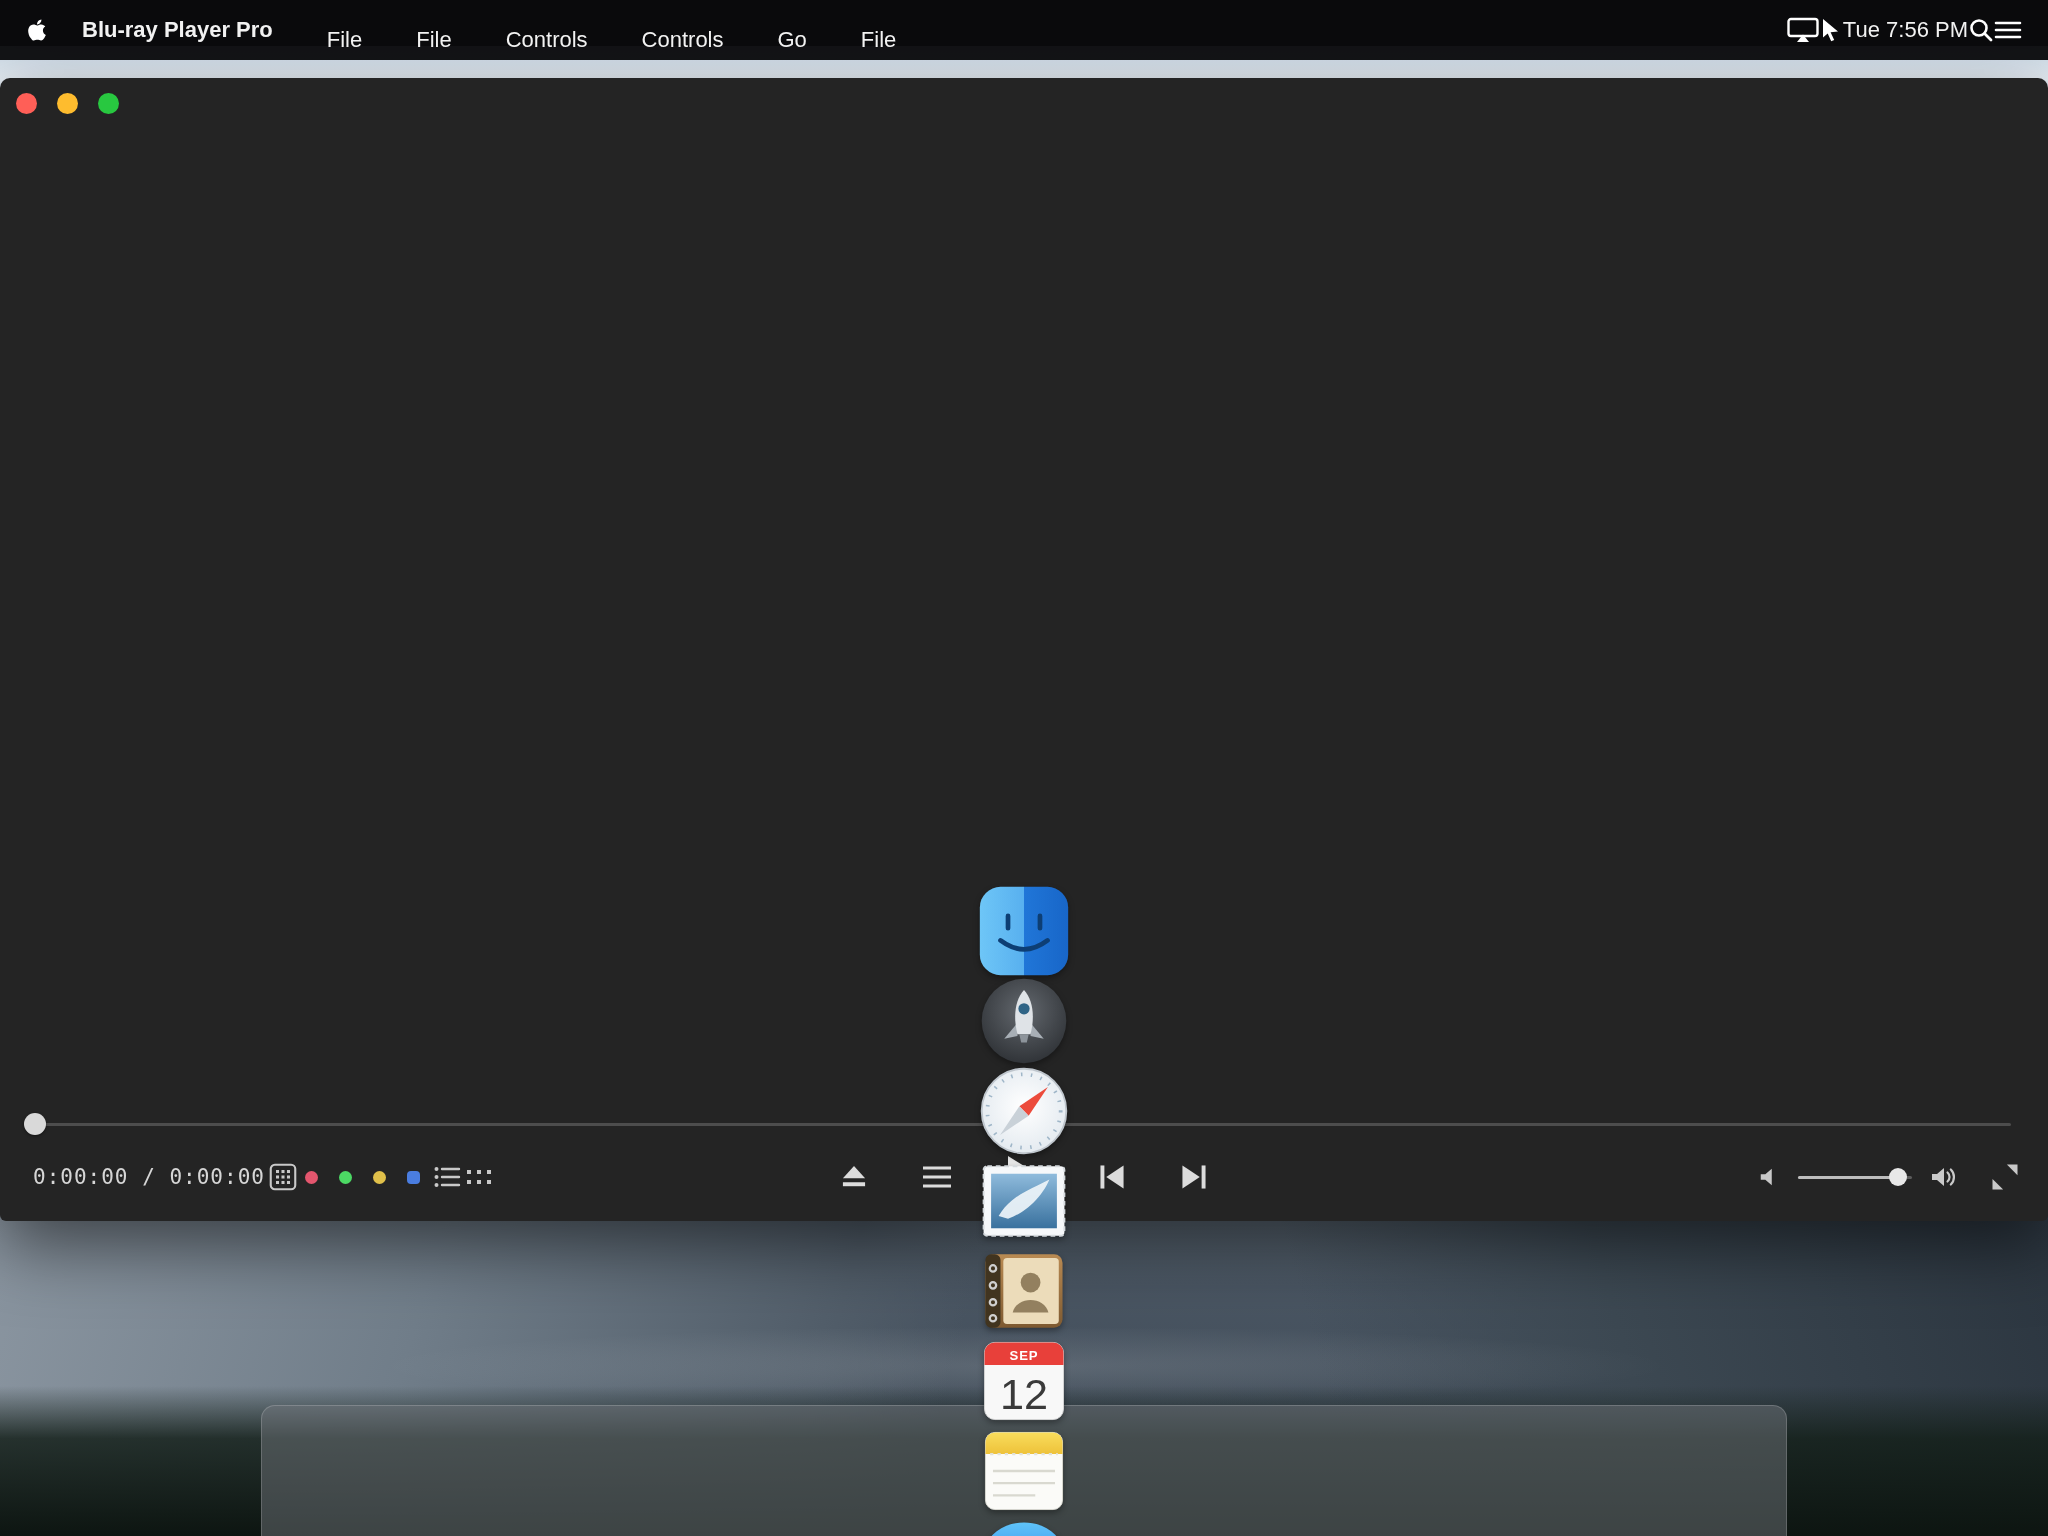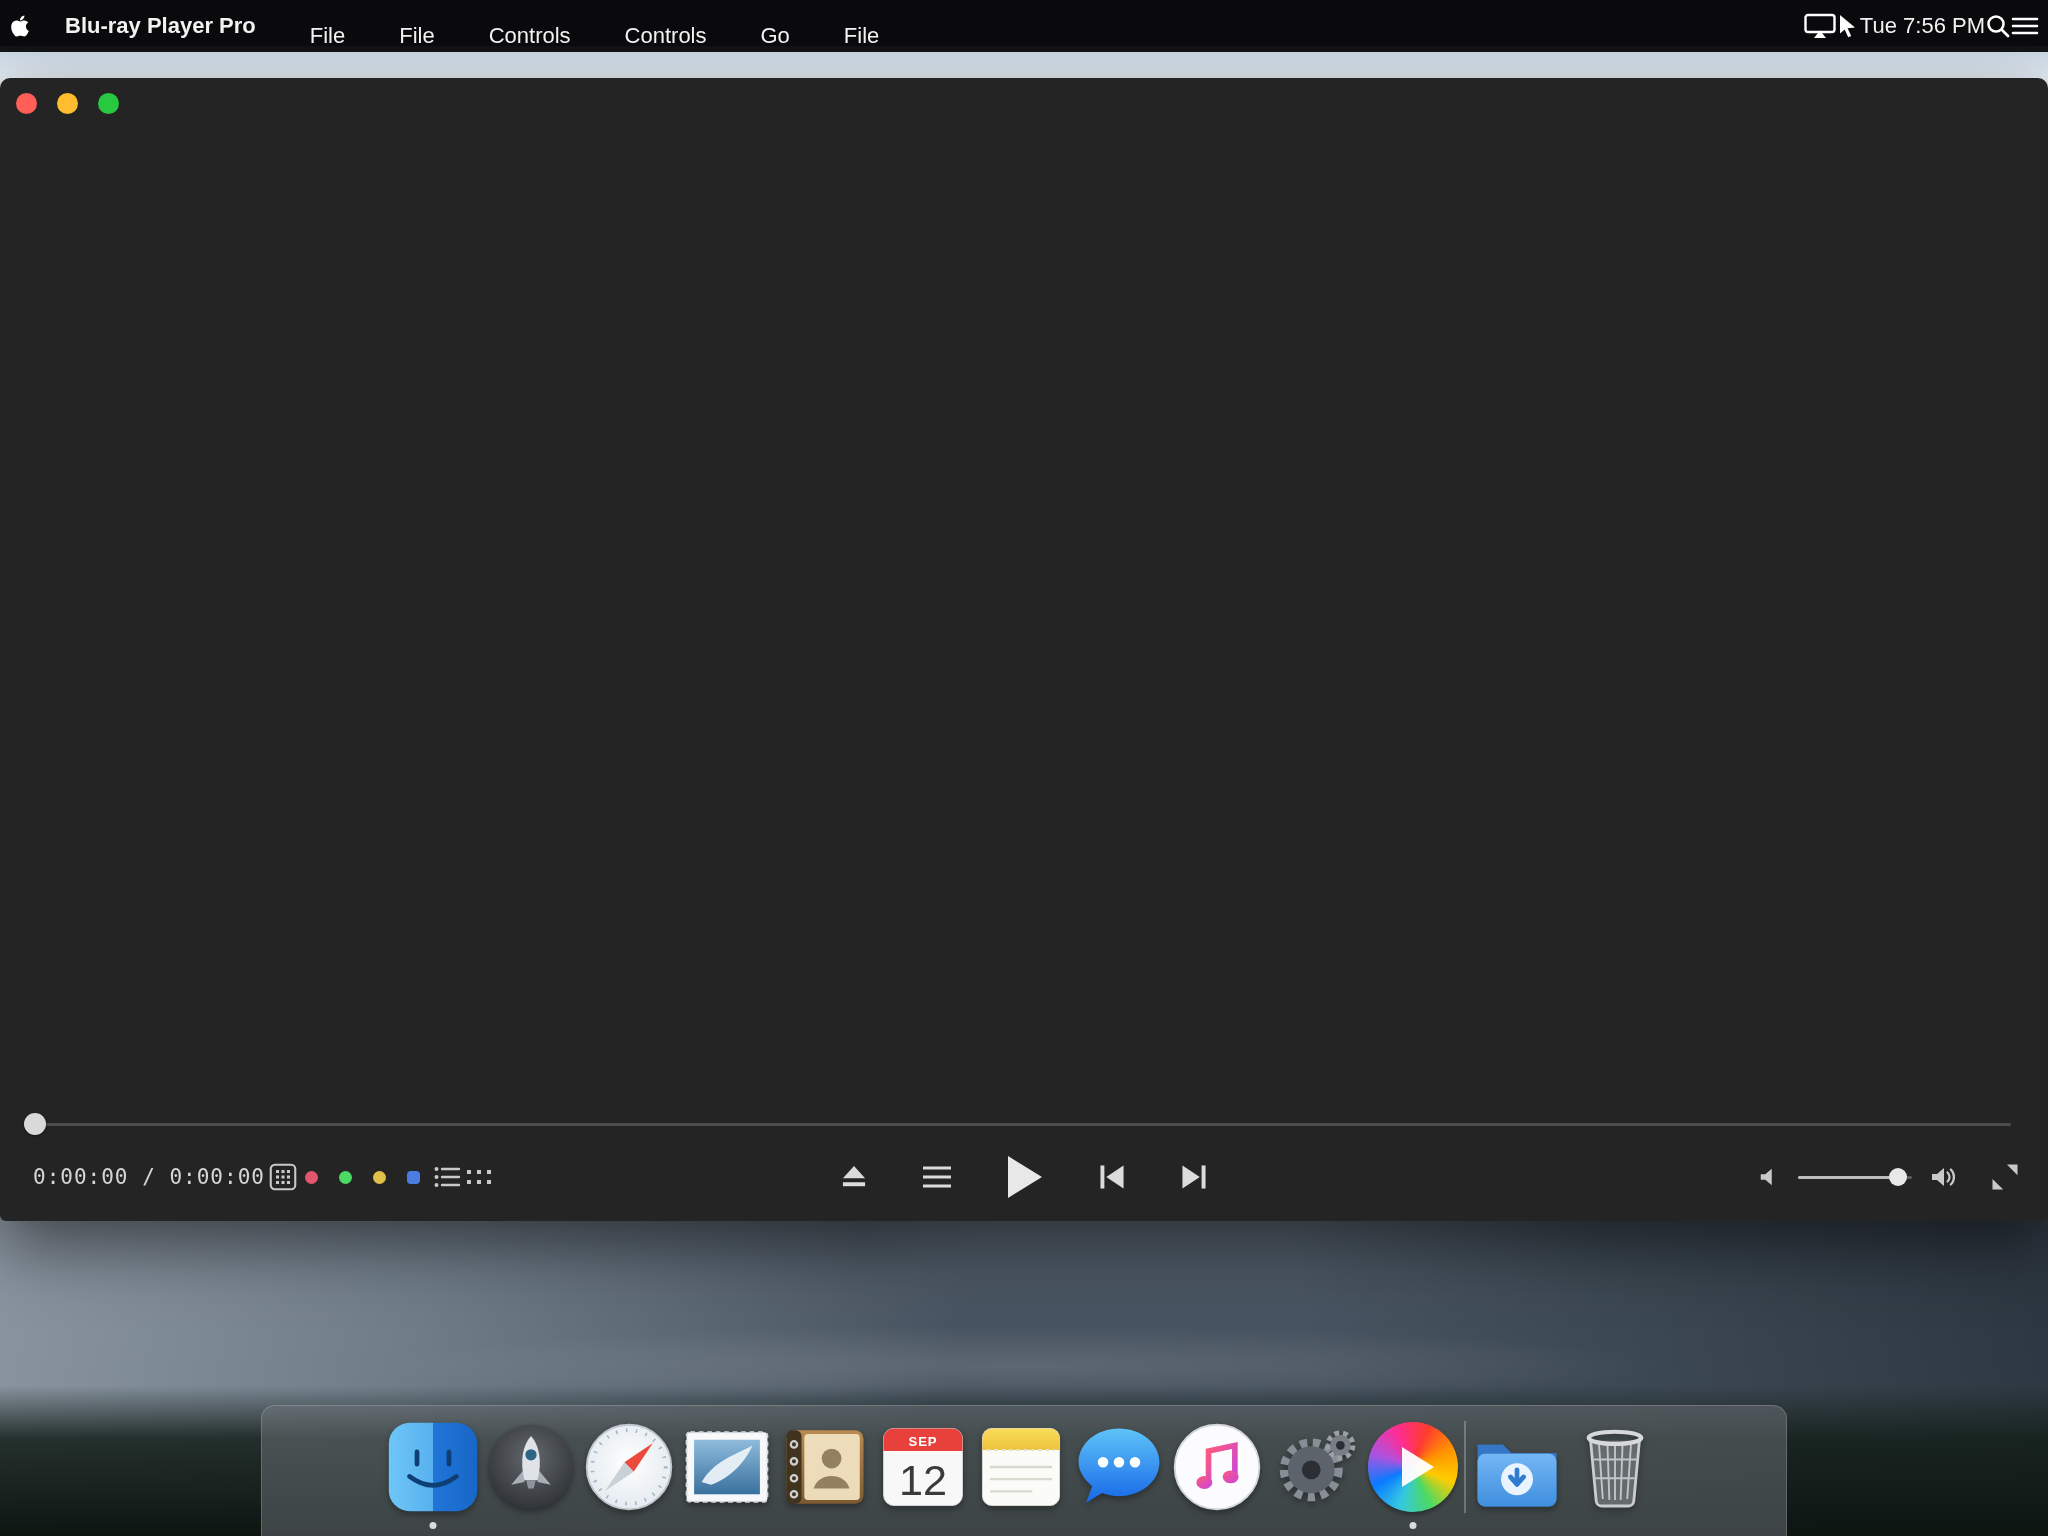--- a/index.html
+++ b/index.html
@@ -12,22 +12,22 @@
   .cliff-left { position:absolute; left:0; bottom:0; width:58%; height:330px;
     background:linear-gradient(105deg,#8a95a0 0%,#707d89 35%,#515d69 68%,rgba(60,70,80,0) 78%); }
   .cliff-right { position:absolute; right:0; bottom:0; width:46%; height:340px;
     background:linear-gradient(255deg,#2c3640 0%,#3c4852 45%,rgba(70,82,94,0) 75%); }
   .mist { position:absolute; left:18%; bottom:130px; width:64%; height:80px; border-radius:50%;
     background:radial-gradient(ellipse at center, rgba(235,240,245,0.14), rgba(235,240,245,0) 70%); }
   .forest { position:absolute; left:0; bottom:0; width:100%; height:150px;
     background:linear-gradient(180deg, rgba(18,28,24,0) 0%, rgba(20,32,26,0.85) 35%, #0d1511 100%); }
 
   
-  .menubar { position:absolute; top:0; left:0; width:100%; height:52px; background:rgba(10,10,12,0.96);
-    display:flex; align-items:center; padding:0 9px; color:#f2f2f2; font-size:22px; z-index:50; }
+  .menubar { position:absolute; top:0; left:0; width:100%; height:60px; background:rgba(10,10,12,0.96);
+    display:flex; align-items:center; padding:0 26px; color:#f2f2f2; font-size:22px; z-index:50; }
   .apple { width:24px; height:26px; display:flex; align-items:center; }
   .apple svg { width:22px; height:26px; fill:#ffffff; }
   .appname { font-weight:bold; margin-left:32px; }
   .menu-item { margin-left:54px; cursor:default;margin-top:20px; }
   .mb-right { margin-left:auto; display:flex; align-items:center; }
   .mb-icon { display:flex; align-items:center; justify-content:center; }
   .mb-icon svg { display:block; }
   .clock { font-size:22px; }
 
   
@@ -52,21 +52,21 @@
   .marker-dots { display:flex; align-items:center; gap:21px; margin-left:4px; }
   .mdot { width:13px; height:13px; border-radius:50%; }
   .mdot.square-blue { border-radius:4px; }
   .vol-track { position:relative; width:114px; height:3px; background:#5b5b5b; border-radius:2px; }
   .vol-fill { position:absolute; left:0; top:0; height:3px; background:#bdbdbd; border-radius:2px; }
   .vol-knob { position:absolute; top:-8px; width:18px; height:18px; border-radius:50%; background:#e8e8e8; }
 
   
   .dock { position:absolute; bottom:0; left:50%; transform:translateX(-50%); width:1526px; height:131px;
     background:rgba(116,120,126,0.48); border:1px solid rgba(255,255,255,0.18); border-bottom:none;
-    border-radius:14px 14px 0 0; display:flex; align-items:center; justify-content:center; gap:4px; padding:0 18px; z-index:40; }
+    border-radius:14px 14px 0 0; display:flex; align-items:center; justify-content:center; gap:4px; padding:0 18px; z-index:40;flex-direction:column; }
   .dock-item { position:relative; width:94px; height:94px; margin-top:-8px; display:flex; align-items:center; justify-content:center; }
   .dock-item svg { width:94px; height:94px; display:block; filter:drop-shadow(0 3px 3px rgba(0,0,0,0.35)); }
   .dock-sep { width:2px; height:92px; background:rgba(255,255,255,0.25); margin-top:-8px; }
   .run-dot { position:absolute; bottom:-15px; left:50%; transform:translateX(-50%); width:7px; height:7px; border-radius:50%; background:rgba(235,235,235,0.9); }
   .player-disc { width:90px; height:90px; border-radius:50%; position:relative;
     background:conic-gradient(from 20deg,#ff3b30,#ff9500,#ffcc00,#4cd964,#34c7e3,#0a7bff,#af52de,#ff2d95,#ff3b30);
     box-shadow:0 3px 4px rgba(0,0,0,0.35); display:flex; align-items:center; justify-content:center; }
   .player-disc .tri { width:0; height:0; border-left:32px solid rgba(255,255,255,0.95); border-top:20px solid transparent; border-bottom:20px solid transparent; margin-left:10px; }
 </style>
 </head>

